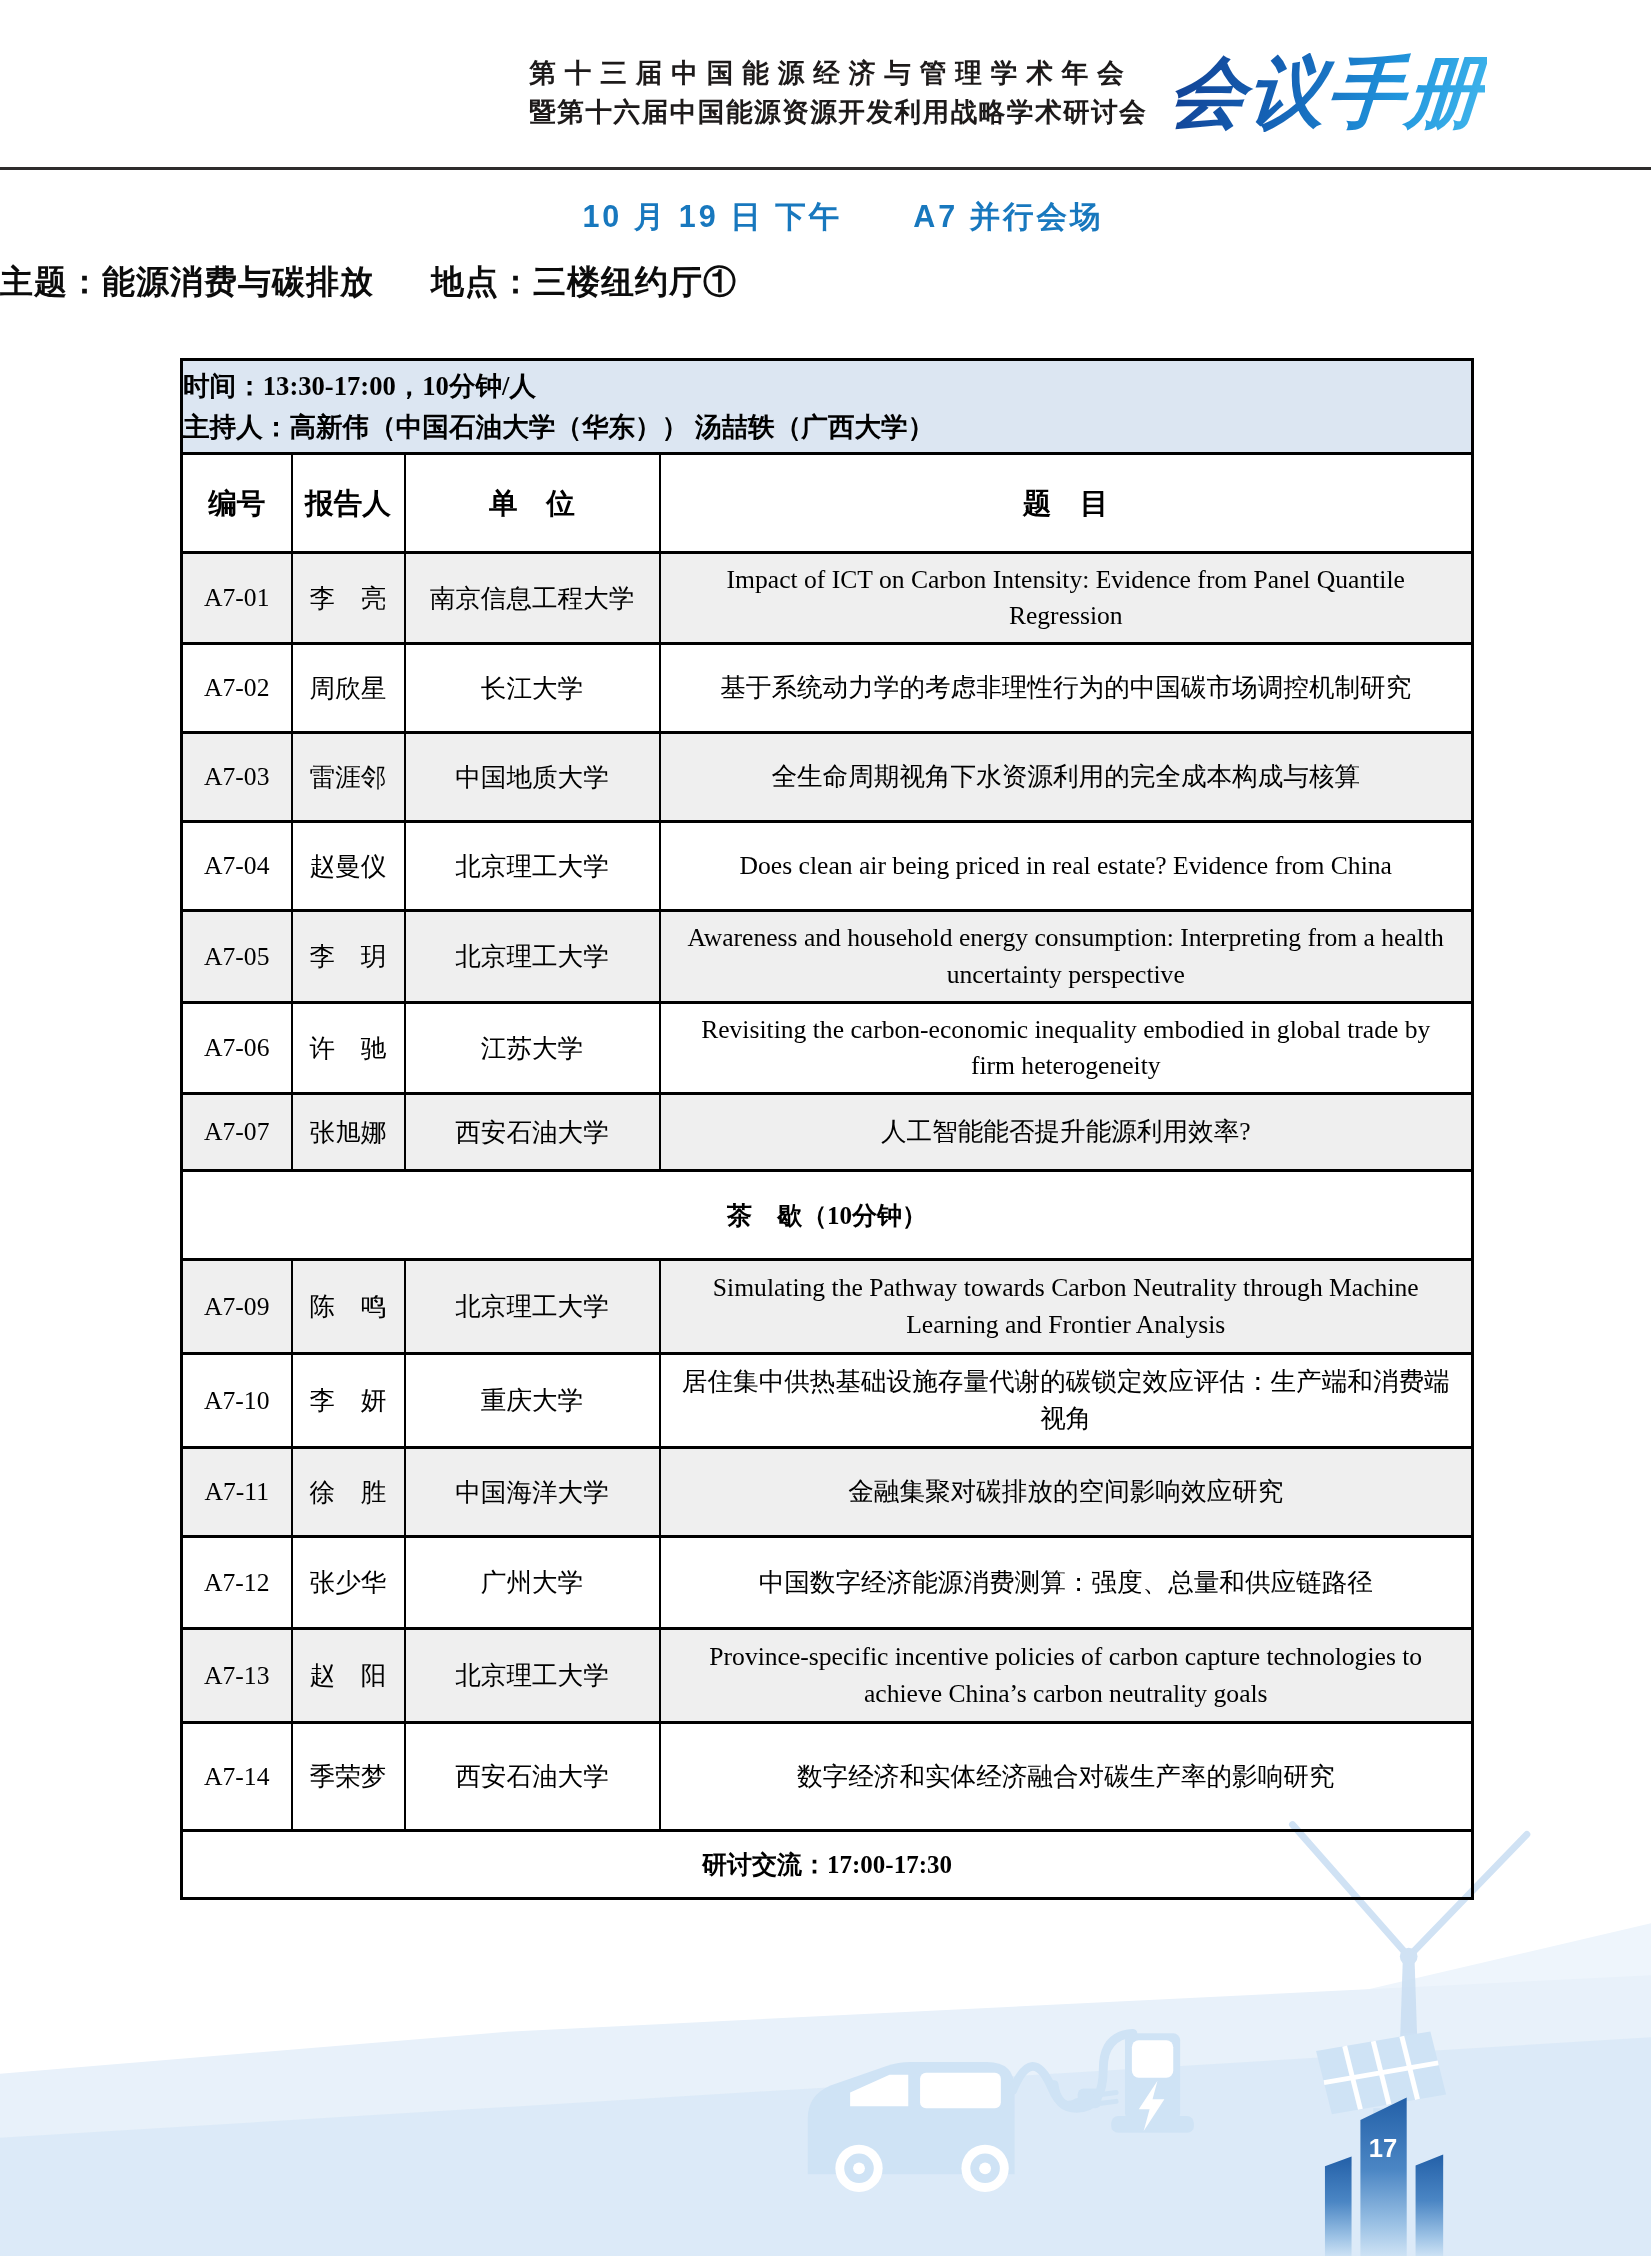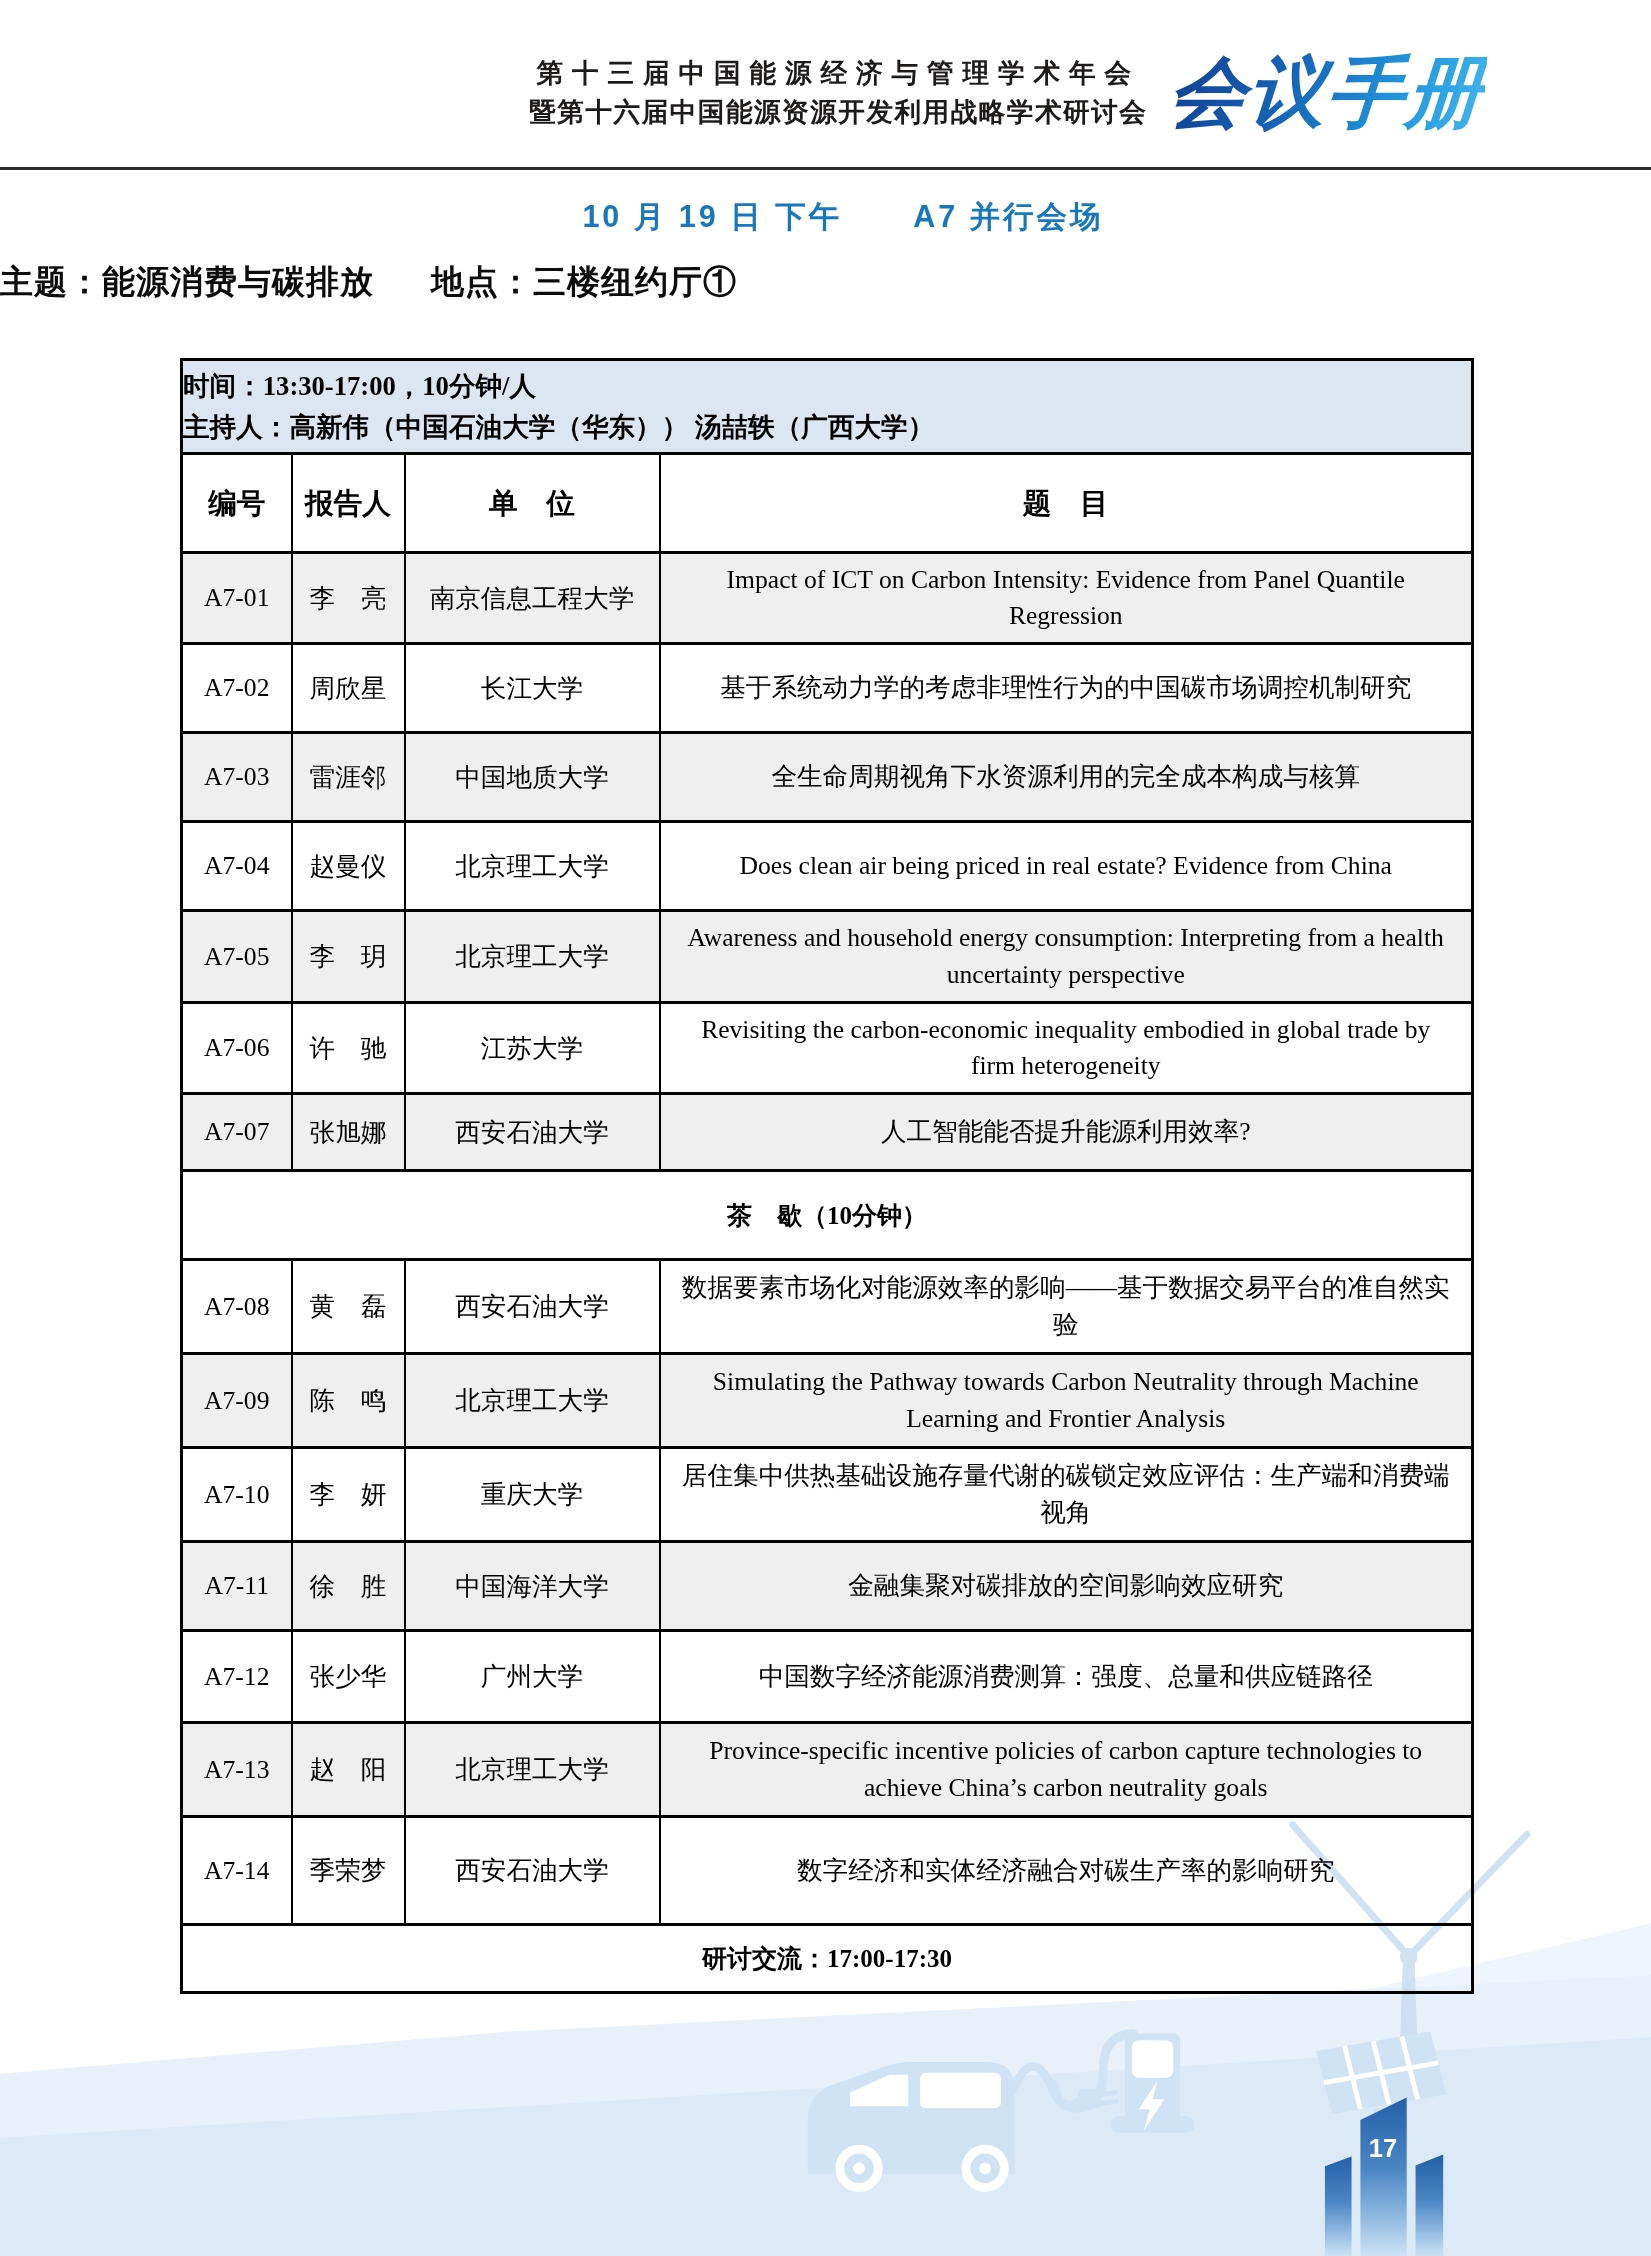--- a/index.html
+++ b/index.html
@@ -1,21 +1,21 @@
 <!DOCTYPE html>
 <html><head>
 <meta charset="utf-8">
 <style>
   html,body { margin:0; padding:0; background:#ffffff; }
   .page { position:relative; width:1652px; height:2257px; background:#fff; overflow:hidden;
           font-family:"Liberation Sans", sans-serif; }
 
   
   .hdr { position:absolute; top:53px; right:167px; display:flex; align-items:center; gap:21.7px; z-index:3; }
-  .hdr-titles { text-align:center; color:#1d1a1a; font-weight:bold; }
+  .hdr-titles { text-align:left; color:#1d1a1a; font-weight:bold; }
   .hdr-l1 { font-size:26.6px; letter-spacing:8.9px; line-height:39px; white-space:nowrap; }
   .hdr-l2 { font-size:26.6px; letter-spacing:1.5px; line-height:39px; white-space:nowrap; }
   .logo { font-size:77px; line-height:79px; font-weight:bold; font-style:italic; letter-spacing:2px;
           color:#1a6fc0; white-space:nowrap; transform:skewX(-4deg); }
   @supports ((-webkit-background-clip:text) or (background-clip:text)) {
     .logo { background:linear-gradient(105deg,#123f92 0%,#1565b8 38%,#2196dd 72%,#41b6ec 100%);
             -webkit-background-clip:text; background-clip:text; color:transparent; }
   }
   .rule { position:absolute; top:167px; left:0; width:1652px; height:3px; background:#2e2c2c; z-index:3; }
 
@@ -127,26 +127,20 @@
         <td>A7-07</td>
         <td>张旭娜</td>
         <td>西安石油大学</td>
         <td class="ti">人工智能能否提升能源利用效率?</td>
       </tr>
 
       <tr class="full" style="height:89px">
         <td colspan="4">茶　歇（10分钟）</td>
       </tr>
 
-      <tr class="r" style="height:94px">
-        <td>A7-08</td>
-        <td>黄　磊</td>
-        <td>西安石油大学</td>
-        <td class="ti">数据要素市场化对能源效率的影响——基于数据交易平台的准自然实验</td>
-      </tr>
       <tr class="r gray" style="height:94px">
         <td>A7-09</td>
         <td>陈　鸣</td>
         <td>北京理工大学</td>
         <td class="ti">Simulating the Pathway towards Carbon Neutrality through Machine Learning and Frontier Analysis</td>
       </tr>
       <tr class="r" style="height:94px">
         <td>A7-10</td>
         <td>李　妍</td>
         <td>重庆大学</td>

